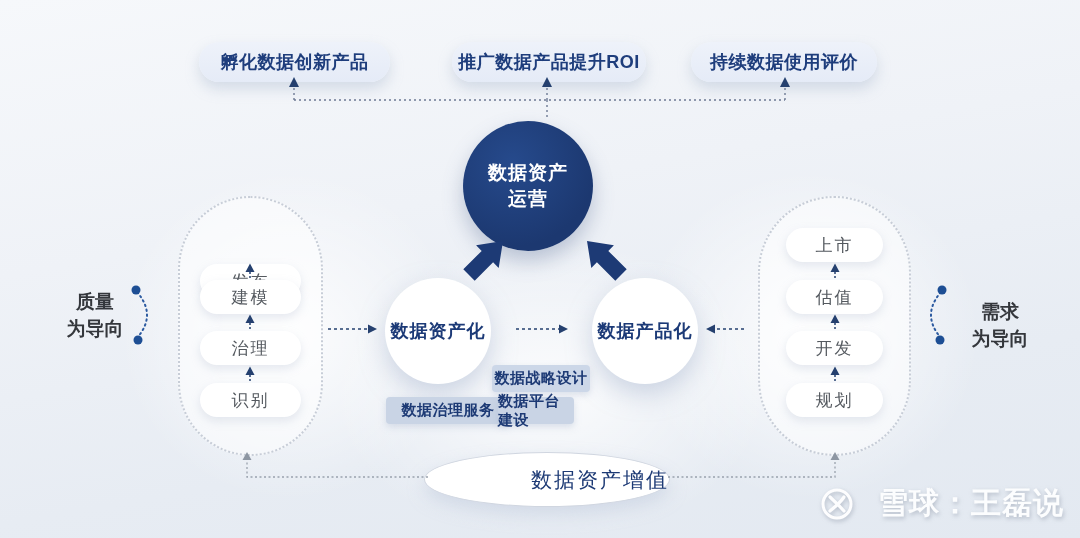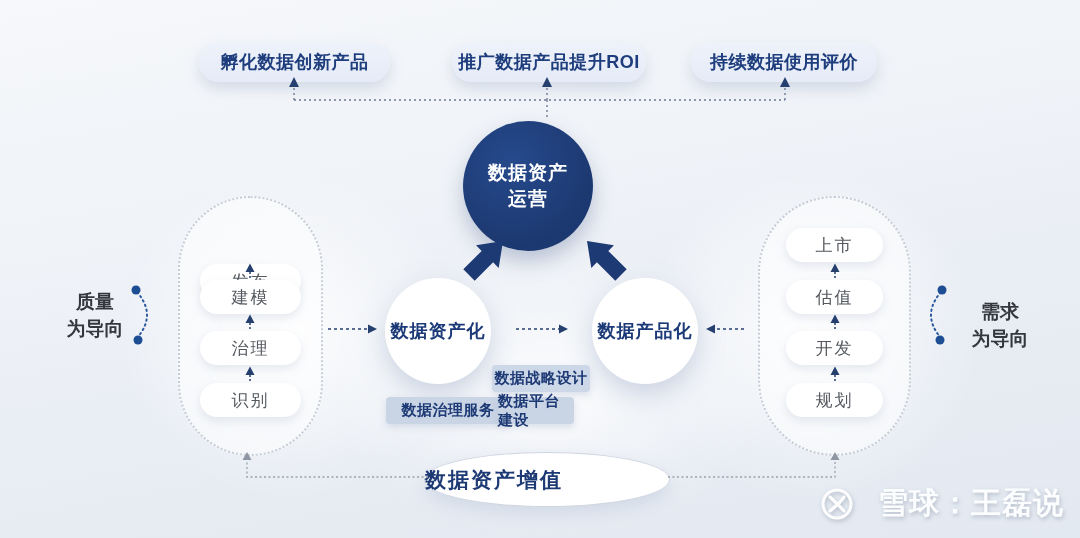--- a/index.html
+++ b/index.html
@@ -51,22 +51,22 @@
   .service-box{
     position:absolute;z-index:12;height:27px;border-radius:4px;
     display:flex;align-items:center;justify-content:center;
     color:#1d3a75;font-weight:700;font-size:15px;letter-spacing:0.5px;
     box-shadow:0 3px 7px rgba(160,175,200,0.35);
   }
   .value-ellipse{
     left:424px;top:452px;width:246px;height:55px;border-radius:50%;
     background:#ffffff;border:1px solid #d0d6e0;
     box-shadow:0 8px 18px rgba(165,180,205,0.35);
-    display:flex;align-items:center;justify-content:flex-start;
-    color:#1d3a75;font-weight:700;font-size:21px;letter-spacing:2px;
+    display:flex;align-items:center;justify-content:flex-end;
+    color:#1d3a75;font-weight:400;font-size:21px;letter-spacing:2px;
   }
   .watermark{
     position:absolute;z-index:30;left:820px;top:483px;display:flex;align-items:center;gap:24px;
     filter:drop-shadow(1px 2px 2px rgba(140,150,165,0.55));
     justify-content:center;
   }
   .watermark-text{
     color:#fcfdfe;font-weight:700;font-size:30px;letter-spacing:1px;white-space:nowrap;
   }
 </style>

